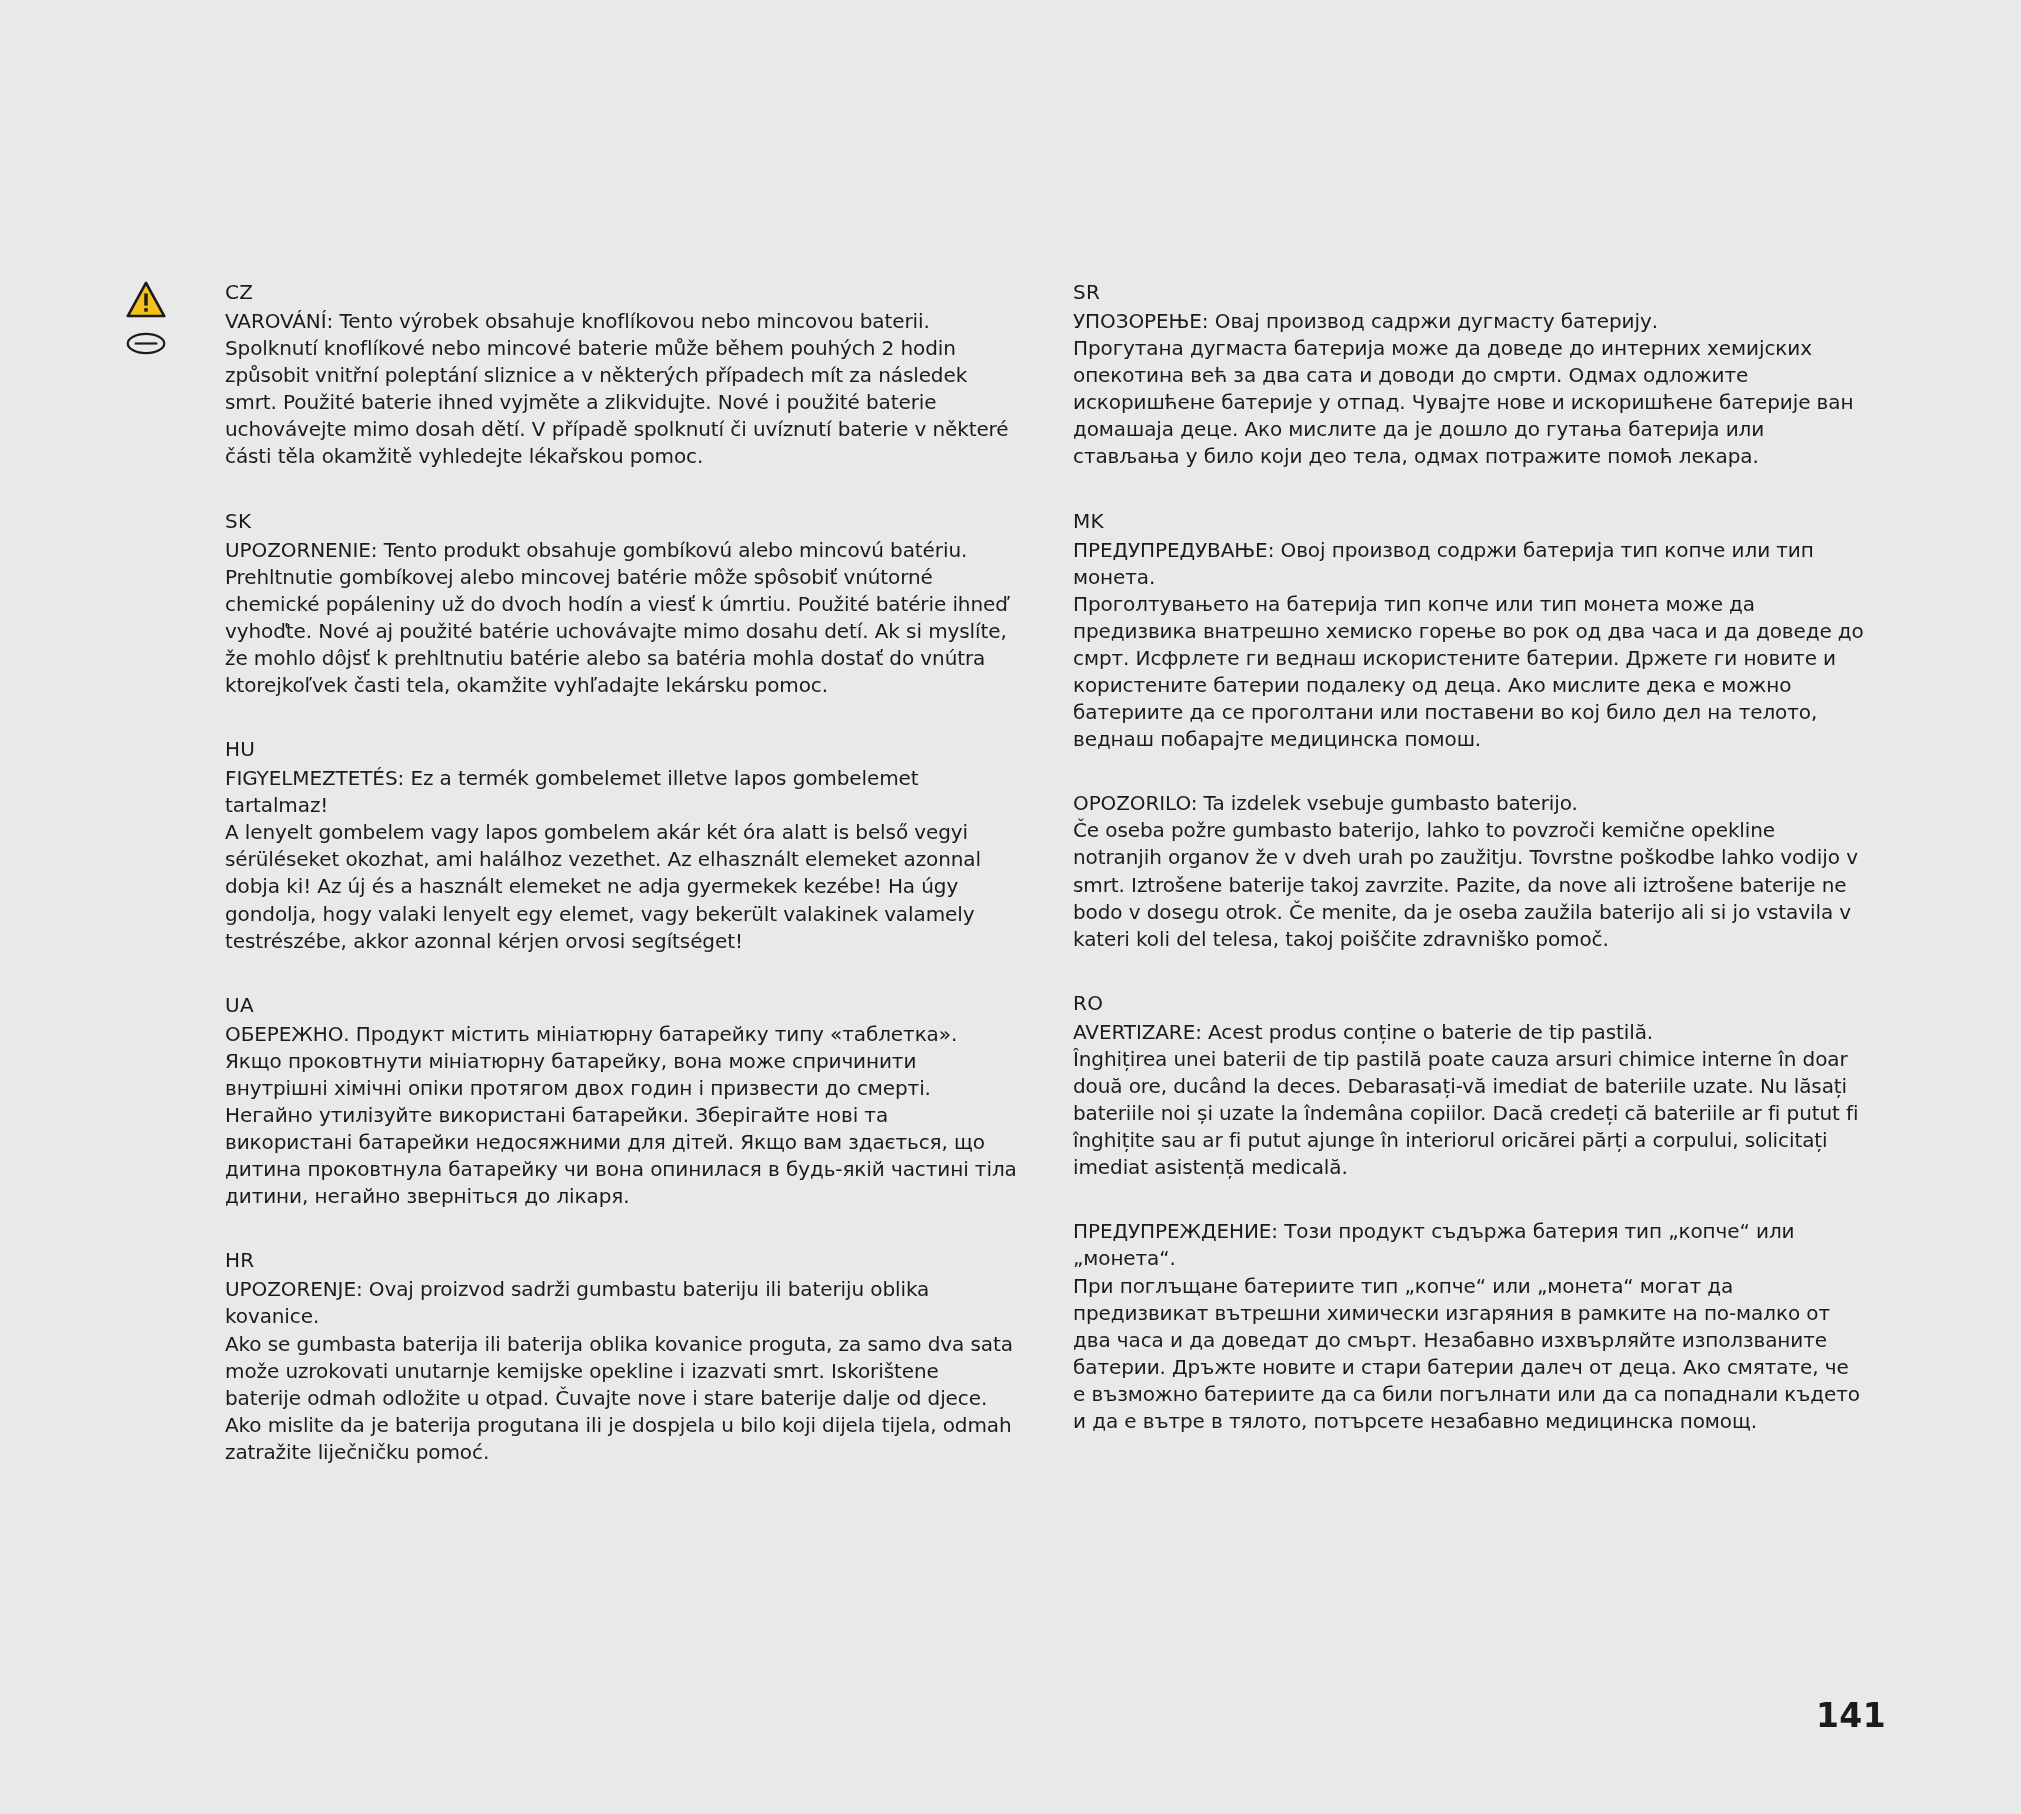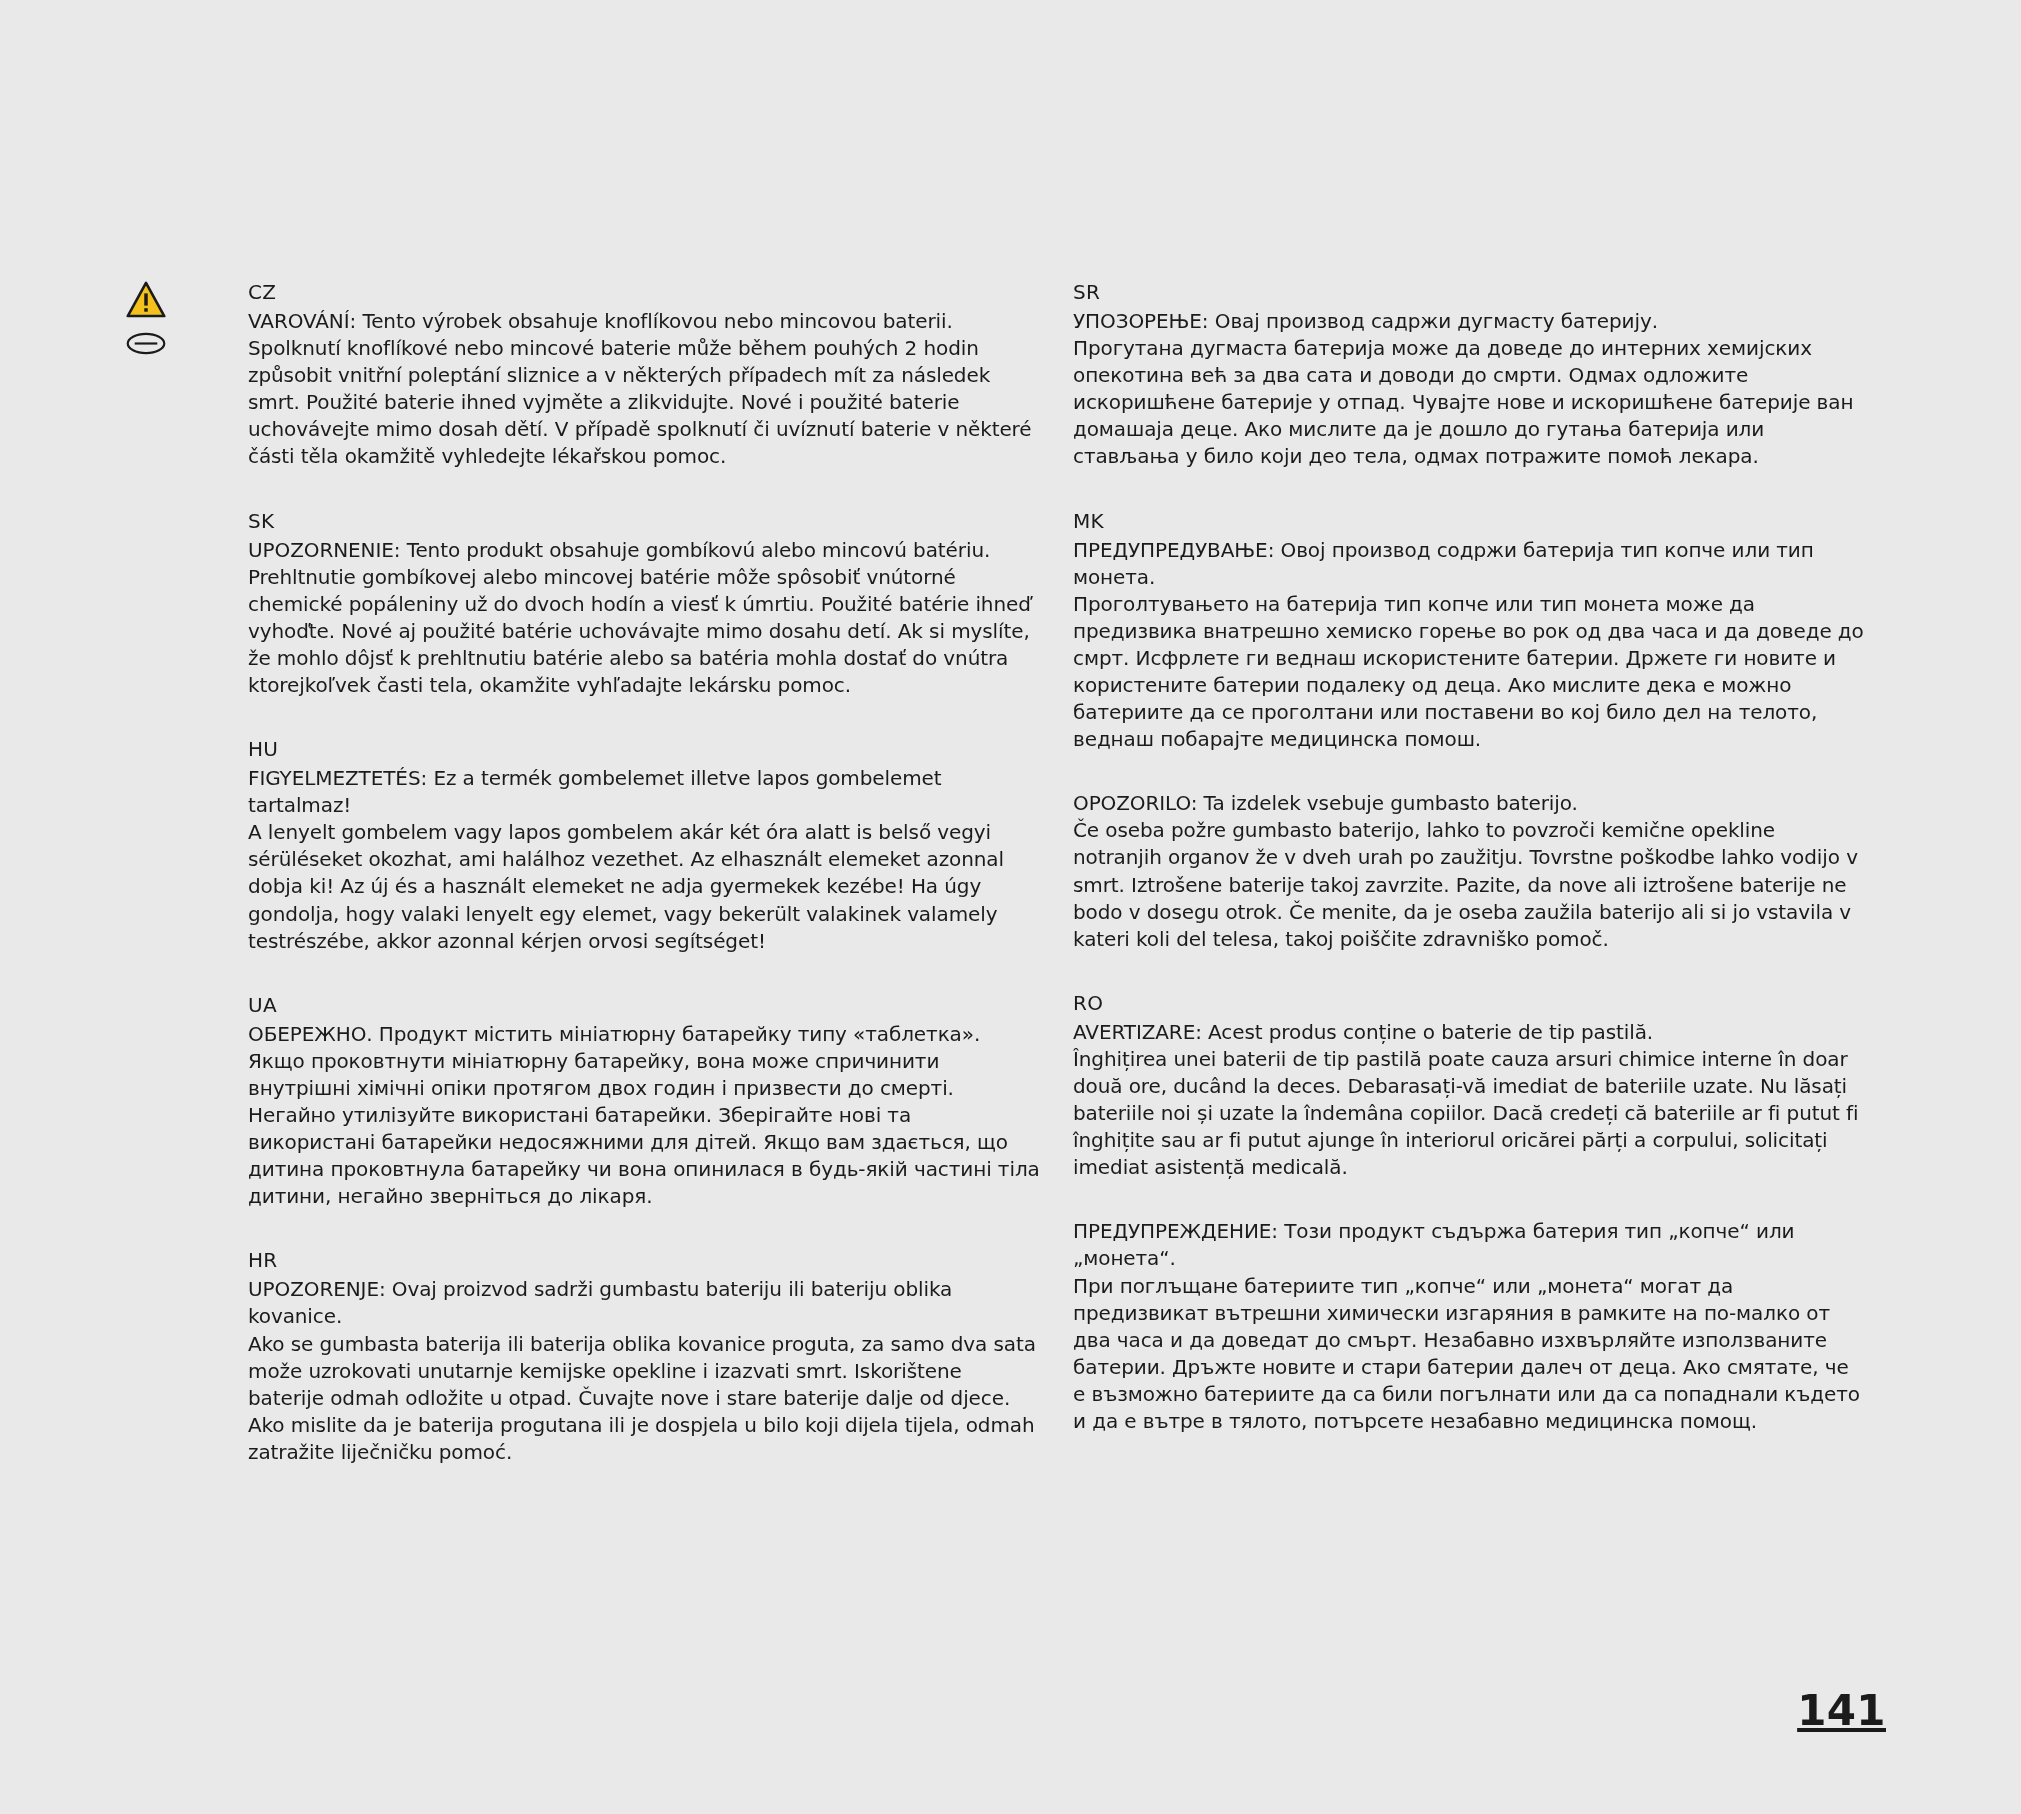--- a/index.html
+++ b/index.html
@@ -43,21 +43,21 @@
     width: 40px;
     height: 23px;
   }
 
   .col {
     position: absolute;
     top: 279px;
     font-size: 22.4px;
     line-height: 1.36;
   }
-  .col-left  { left: 248px; width: 794px; }
+  .col-left  { left: 225px; width: 794px; }
   .col-right { left: 1073px; width: 794px; }
 
   .block { margin-bottom: 37px; }
   .block:last-child { margin-bottom: 0; }
 
   .lang-code {
     font-size: 20px;
     letter-spacing: 0.3px;
     margin-bottom: 1.8px;
   }
@@ -66,24 +66,23 @@
     white-space: pre-line;
     font-size: 20px;
     line-height: 1.355;
     letter-spacing: -0.1px;
   }
 
   .page-number {
     position: absolute;
     right: 136px;
     bottom: 79px;
-    font-size: 42px;
+    font-size: 33px;
     font-weight: bold;
     letter-spacing: 0.4px;
-    text-decoration: underline;
   }
 </style>
 </head>
 <body>
 
 <div class="page">
 
   <div class="icon-col">
     <svg class="warn-triangle" viewBox="0 0 46 42">
       <polygon points="23,2 44,40 2,40" fill="#f4c01b" stroke="#1b1b1b" stroke-width="3" stroke-linejoin="round"></polygon>

